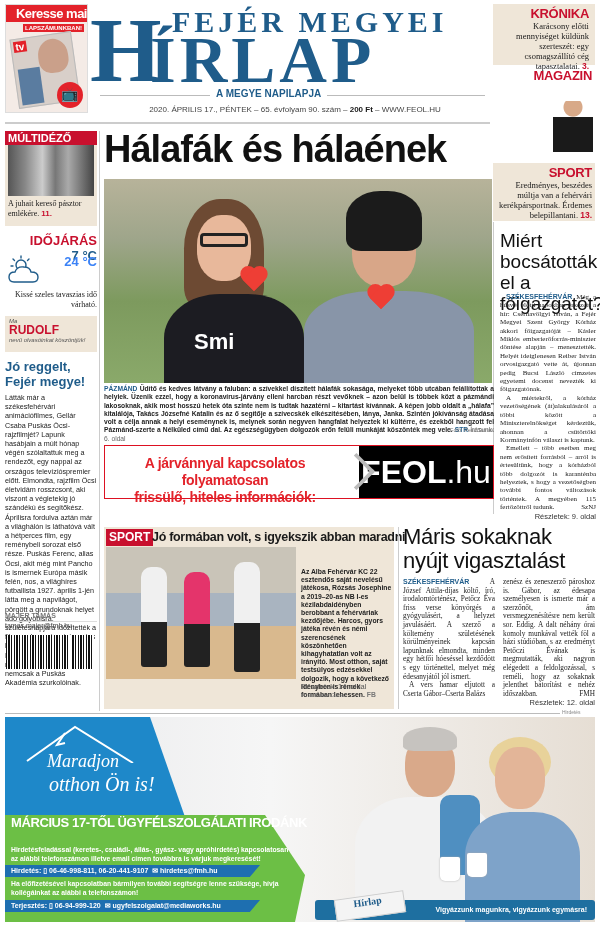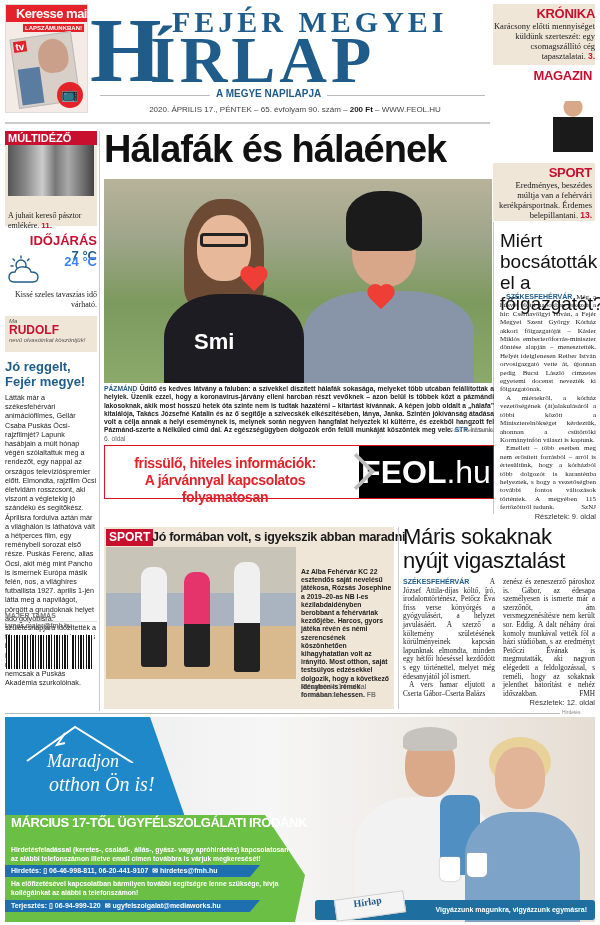--- a/index.html
+++ b/index.html
@@ -25,38 +25,38 @@
   #mast-tag { left: 210px; top: 88px; background:#fff; padding: 0 6px; font: bold 10px "Liberation Sans", sans-serif; color:#1f5c8a; }
   #mast-info { left: 100px; top: 105px; width: 390px; text-align:center; font: 8px "Liberation Sans", sans-serif; color:#444; }
   #mast-info b { color:#1a1a1a; }
   #top-rule { left: 5px; top: 122px; width: 485px; height: 2px; background:#ccc; }
 
   
   .rbox { background:#efe6d8; }
   .rhead { font: bold 13px "Liberation Sans", sans-serif; color:#c8102e; text-align:right; letter-spacing:-0.3px; }
   .rtext { font: 8.5px "Liberation Serif", serif; text-align:right; line-height:10px; }
   .pnum { color:#c8102e; font-weight:bold; font-family:"Liberation Sans", sans-serif; }
-  #kronika { left: 493px; top: 4px; width: 102px; height: 61px; padding: 2px 0; }
+  #kronika { left: 493px; top: 4px; width: 102px; height: 61px; padding: 2px 6px; }
   #magazin { left: 493px; top: 68px; width: 102px; height: 90px; }
   #magazin .rhead { padding-right:3px; }
   #magazin .rtext { position:absolute; right:42px; top:18px; width:60px; }
   #magazin .photo { position:absolute; right:2px; top:20px; width:40px; height:64px; background: linear-gradient(#fff 0 20%, transparent 20%), radial-gradient(circle at 50% 30%, #d8a988 0 9px, transparent 10px), linear-gradient(#fff 0 45%, #1a1a1a 45%); }
   #sport-r { left: 493px; top: 163px; width: 102px; height: 58px; padding: 2px 3px; }
   #mierit-head { left: 500px; top: 230px; width: 97px; font: 19px "Liberation Sans", sans-serif; line-height: 21px; color:#111; }
   #mierit-body { left: 500px; top: 293px; width: 96px; font: 7px "Liberation Serif", serif; line-height: 8.4px; text-align: justify; }
   #mierit-body p { text-indent: 6px; }
   #mierit-body .loc { font: bold 7px "Liberation Sans", sans-serif; color:#1f5c8a; }
   .details { font: 7.5px "Liberation Sans", sans-serif; text-align:right; color:#333; }
   #col-rule-r { left: 493px; top: 222px; width:1px; height: 292px; background:#ccc; }
 
   
   #multi { left: 5px; top: 131px; width: 92px; height: 95px; background:#efe6d8; }
   #multi .head { background:#c8102e; color:#fff; font: bold 11px "Liberation Sans", sans-serif; padding: 1px 3px; height: 14px; }
   #multi .photo { margin: 0 3px; height: 51px; background: linear-gradient(90deg, #555 0, #888 20%, #ccc 40%, #777 55%, #aaa 70%, #444 100%); }
-  #multi .cap { font: 8px "Liberation Serif", serif; padding: 15px 3px; line-height: 9.5px; }
+  #multi .cap { font: 8px "Liberation Serif", serif; padding: 3px 3px; line-height: 9.5px; }
   #idojaras-head { left: 5px; top: 233px; width: 92px; text-align:right; font: bold 13px "Liberation Sans", sans-serif; color:#c8102e; }
   #temp1 { left: 5px; top: 248px; width: 92px; text-align:right; font: bold 13px "Liberation Sans", sans-serif; color:#1f5c8a; }
   #temp2 { left: 5px; top: 254px; width: 92px; text-align:right; font: bold 13px "Liberation Sans", sans-serif; color:#3b82f6; }
   #weather-icon { left: 8px; top: 255px; width: 32px; height: 30px; }
   #weather-text { left: 5px; top: 290px; width: 92px; text-align:right; font: 8px "Liberation Serif", serif; line-height:10px; }
   #nameday { left: 5px; top: 316px; width: 92px; height: 36px; background:#efe6d8; padding: 2px 4px; }
   #nameday .ma { font: italic 6px "Liberation Sans", sans-serif; color:#555; }
   #nameday .name { font: bold 12px "Liberation Sans", sans-serif; color:#c8102e; line-height: 13px; }
   #nameday .txt { font: italic 6px "Liberation Sans", sans-serif; color:#555; }
   #reggelt-head { left: 5px; top: 360px; width: 92px; font: bold 13px "Liberation Sans", sans-serif; color:#1f5c8a; line-height: 14.5px; }
@@ -244,22 +244,22 @@
 <div id="caption" class="abs">
   <span class="loc">PÁZMÁND</span>
   <span>Üdítő és kedves látvány a faluban: a szívekkel díszített hálafák sokasága, melyeket több utcában felállítottak a helyiek. Üzenik ezzel, hogy a koronavírus-járvány elleni harcban részt vevőknek – azon belül is többek közt a pázmándi lakosoknak, akik most hosszú hetek óta szinte nem is tudtak hazatérni – kitartást kívánnak. A képen jobb oldalt a „hálafa” kitalálója, Takács Józsefné Katalin és az ő segítője a szívecskék elkészítésében, lánya, Janka. Szintén jókívánság átadása volt a célja annak a helyi eseménynek is, melynek során negyven hangfalat helyeztek ki kültérre, és ezekből hangzott fel Pázmánd-szerte a Nélküled című dal. Az egészségügyben dolgozók erőn felüli munkáját köszönték meg vele.</span>
   <span class="loc">STR</span>
   <span class="ref">Írásunk: 6. oldal</span>
 </div>
 <div id="caption-credit" class="abs">Fotó: Pesti Tamás</div>
 
 <div id="feol" class="abs">
   <div class="left">
+    <div>A járvánnyal kapcsolatos folyamatosan</div>
     <div>frissülő, hiteles információk:</div>
-    <div>A járvánnyal kapcsolatos folyamatosan</div>
   </div>
   <div class="chev"></div>
   <div class="right"><b>FEOL</b><span>.hu</span></div>
 </div>
 
 <div id="sport-block" class="abs"></div>
 <div id="sport-tag" class="abs">SPORT</div>
 <div id="sport-head" class="abs">Jó formában volt, s igyekszik abban maradni</div>
 <div id="sport-photo" class="abs">
   <div class="player" style="left:35px; top:20px; height:100px; background:linear-gradient(#f0f0f0 0 55%, #222 55%);"></div>

